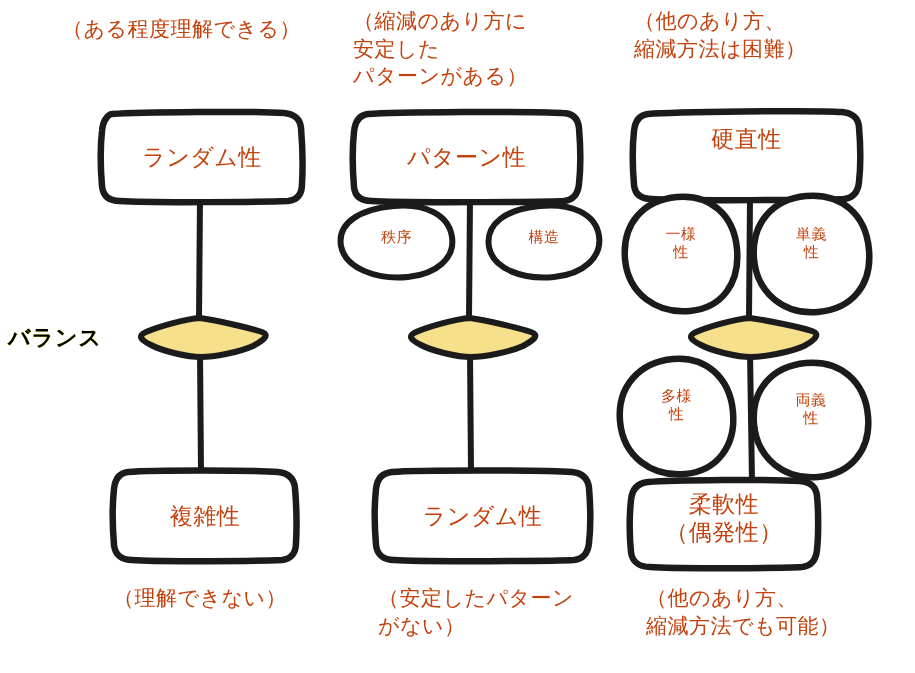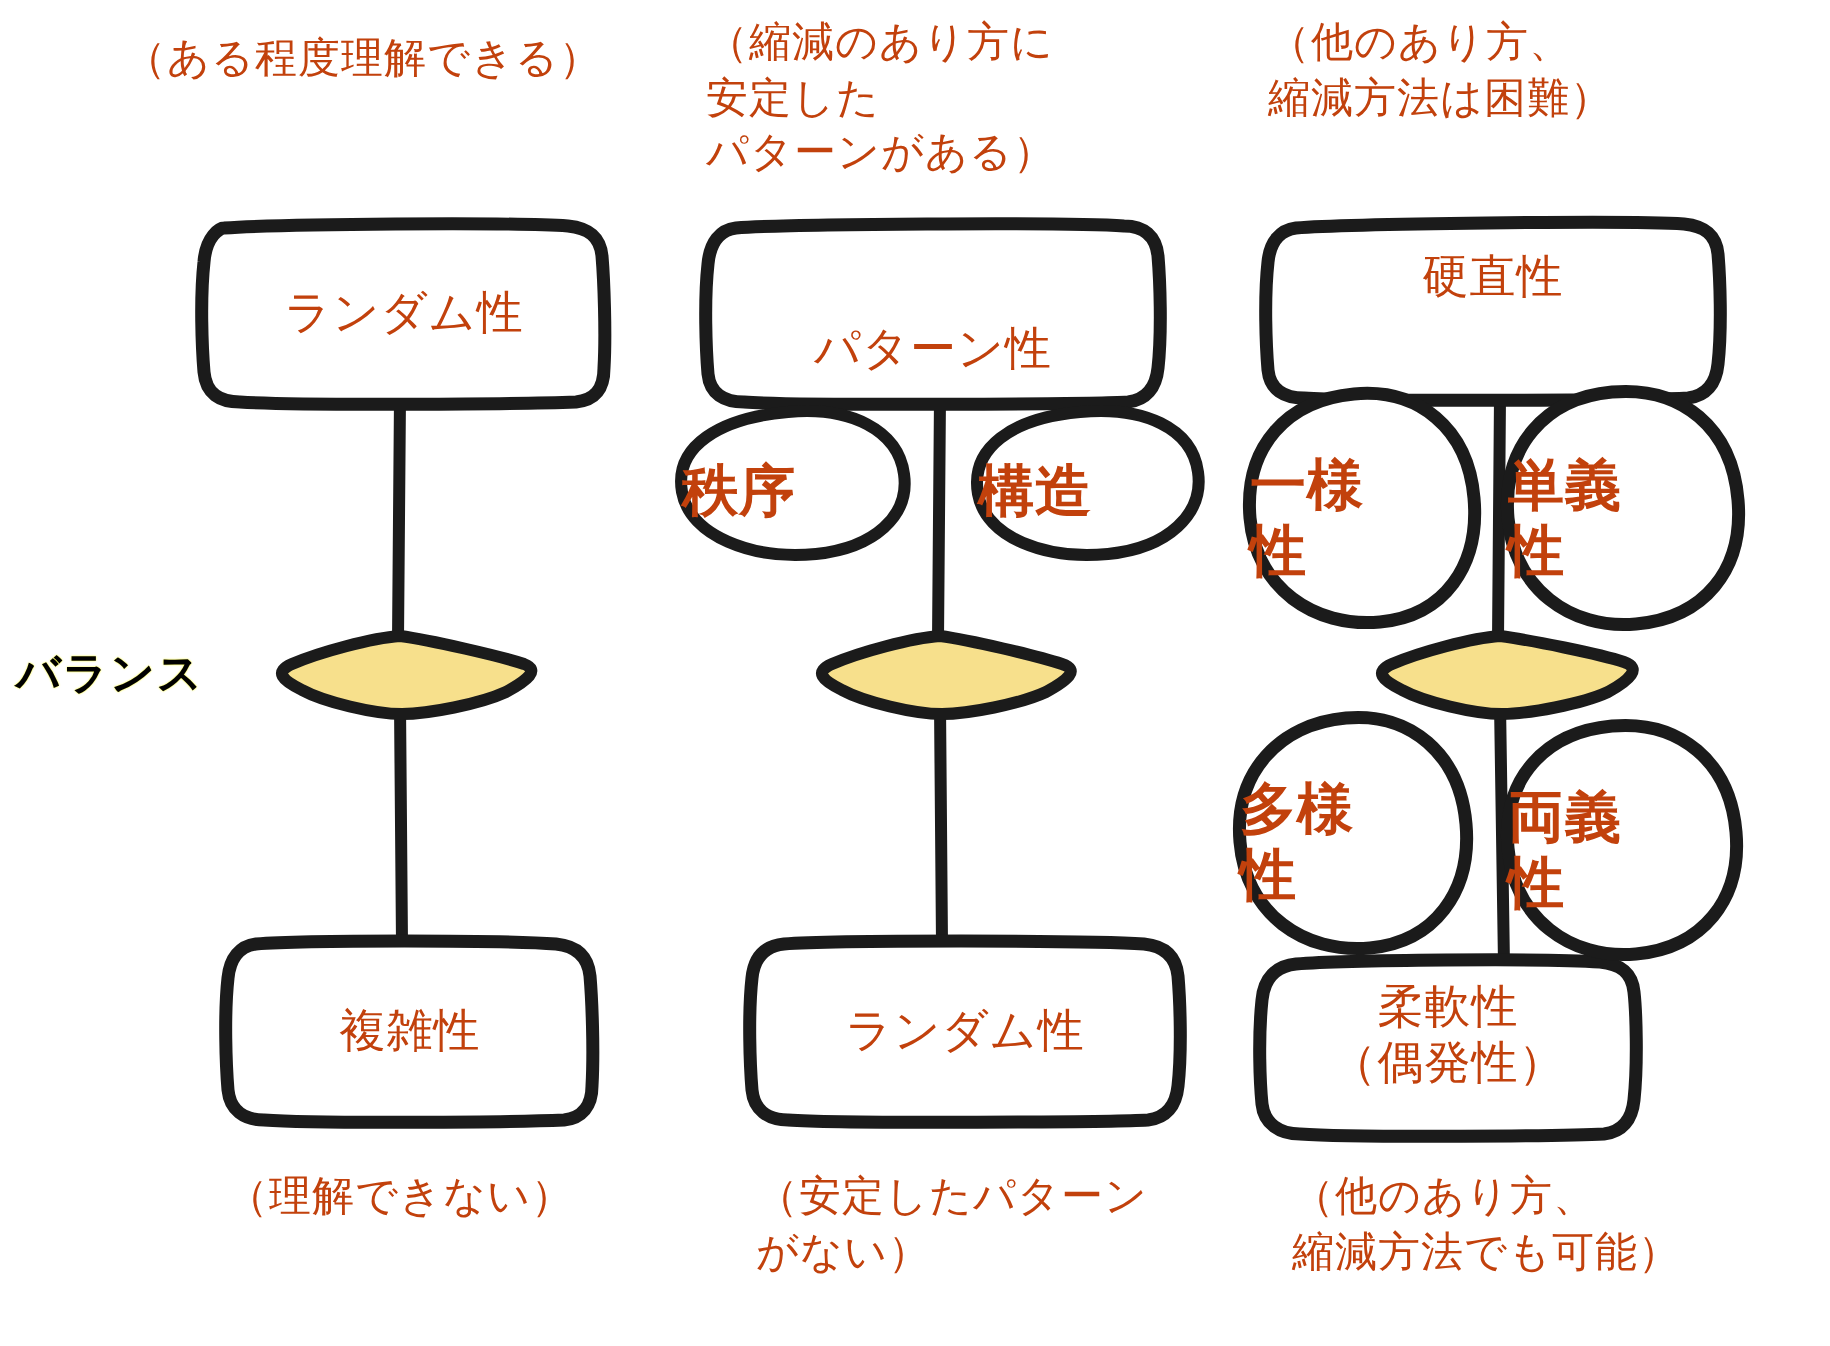--- a/index.html
+++ b/index.html
@@ -30,23 +30,23 @@
     font-weight: 400;
   }
   .caption {
     font-size: 21px;
   }
   .nodetext {
     font-size: 23px;
     text-align: center;
   }
   .smalltext {
-    font-size: 28px;
+    font-size: 15px;
+    text-align: center;
     line-height: 1.18;
-    font-weight: bold;
   }
   .balance {
     font-size: 22px;
     color: #000000;
     font-weight: 700;
     letter-spacing: 1px;
     text-shadow: 0 0 1px #f5f500;
   }
 </style>
 </head>
@@ -121,21 +121,21 @@
 <div class="lbl caption" style="left:62px; top:16px;">（ある程度理解できる）</div>
 <div class="lbl nodetext" style="left:102px; top:142px; width:200px;">ランダム性</div>
 <div class="lbl nodetext" style="left:114px; top:501px; width:182px;">複雑性</div>
 <div class="lbl caption" style="left:113px; top:585px;">（理解できない）</div>
 
 <div class="lbl balance" style="left:8px; top:323px;">バランス</div>
 
 <div class="lbl caption" style="left:353px; top:8px;">（縮減のあり方に
 安定した
 パターンがある）</div>
-<div class="lbl nodetext" style="left:354px; top:142px; width:225px;margin-top:18px;">パターン性</div>
+<div class="lbl nodetext" style="left:354px; top:142px; width:225px;">パターン性</div>
 <div class="lbl smalltext" style="left:341px; top:229px; width:111px;">秩序</div>
 <div class="lbl smalltext" style="left:489px; top:229px; width:110px;">構造</div>
 <div class="lbl nodetext" style="left:376px; top:501px; width:213px;">ランダム性</div>
 <div class="lbl caption" style="left:378px; top:585px;font-family:Liberation Serif, serif;">（安定したパターン
 がない）</div>
 
 <div class="lbl caption" style="left:634px; top:8px;">（他のあり方、
 縮減方法は困難）</div>
 <div class="lbl nodetext" style="left:634px; top:124px; width:225px;">硬直性</div>
 <div class="lbl smalltext" style="left:625px; top:226px; width:112px;">一様

